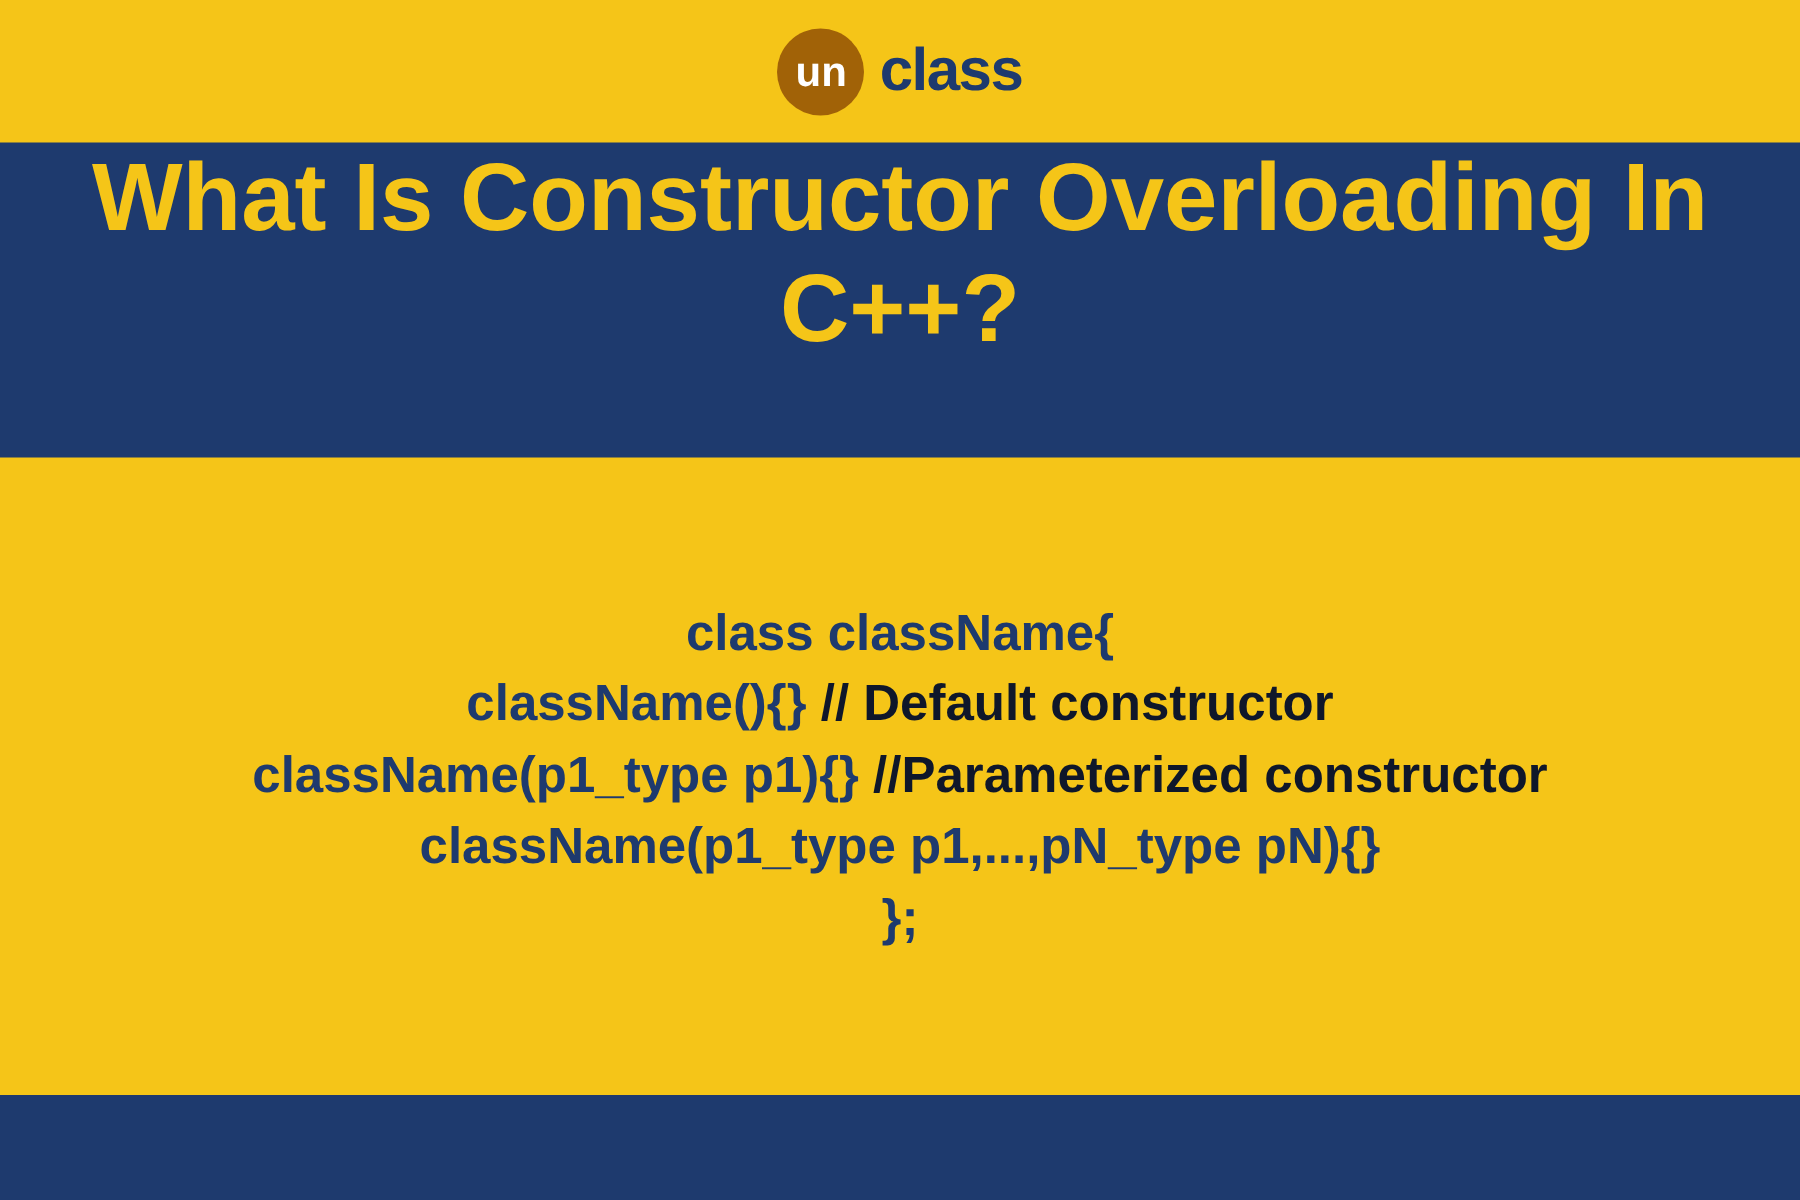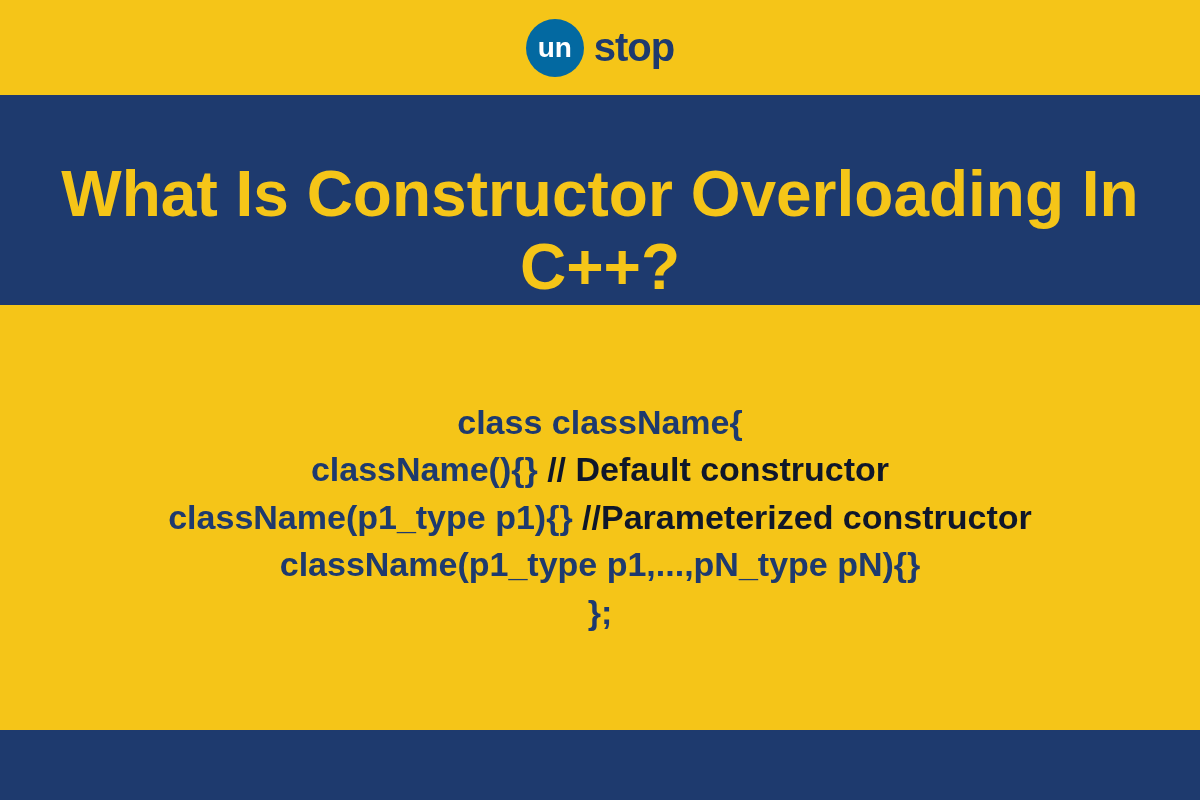--- a/index.html
+++ b/index.html
@@ -19,40 +19,40 @@
     justify-content: center;
   }
   .logo {
     display: flex;
     align-items: center;
     gap: 10px;
   }
   .logo-circle {
     width: 58px;
     height: 58px;
-    background: #0369a1;
+    background: #a16207;
     border-radius: 50%;
     display: flex;
     align-items: center;
     justify-content: center;
     color: #fff;
     font-weight: 700;
     font-size: 28px;
   }
   .logo-text {
     color: #1E3A6E;
     font-size: 40px;
     font-weight: 700;
     letter-spacing: -1px;
   }
   .title-band {
     background: #1E3A6E;
     height: 210px;
     display: flex;
-    align-items: flex-end;
+    align-items: flex-start;
     justify-content: center;
     padding: 0 32px;
   }
   .title-band h1 {
     color: #F5C518;
     font-size: 64px;
     font-weight: 800;
     text-align: center;
     line-height: 1.15;
   }
@@ -80,21 +80,21 @@
   }
 </style>
 </head>
 <body>
 
 <div class="logo-bar">
   <div class="logo">
     <div class="logo-circle">
       <span>un</span>
     </div>
-    <span class="logo-text">stop</span>
+    <span class="logo-text">class</span>
   </div>
 </div>
 
 <div class="title-band">
   <h1>What Is Constructor Overloading In C++?</h1>
 </div>
 
 <div class="code-area">
   <div class="code-line">class className{</div>
   <div class="code-line">

